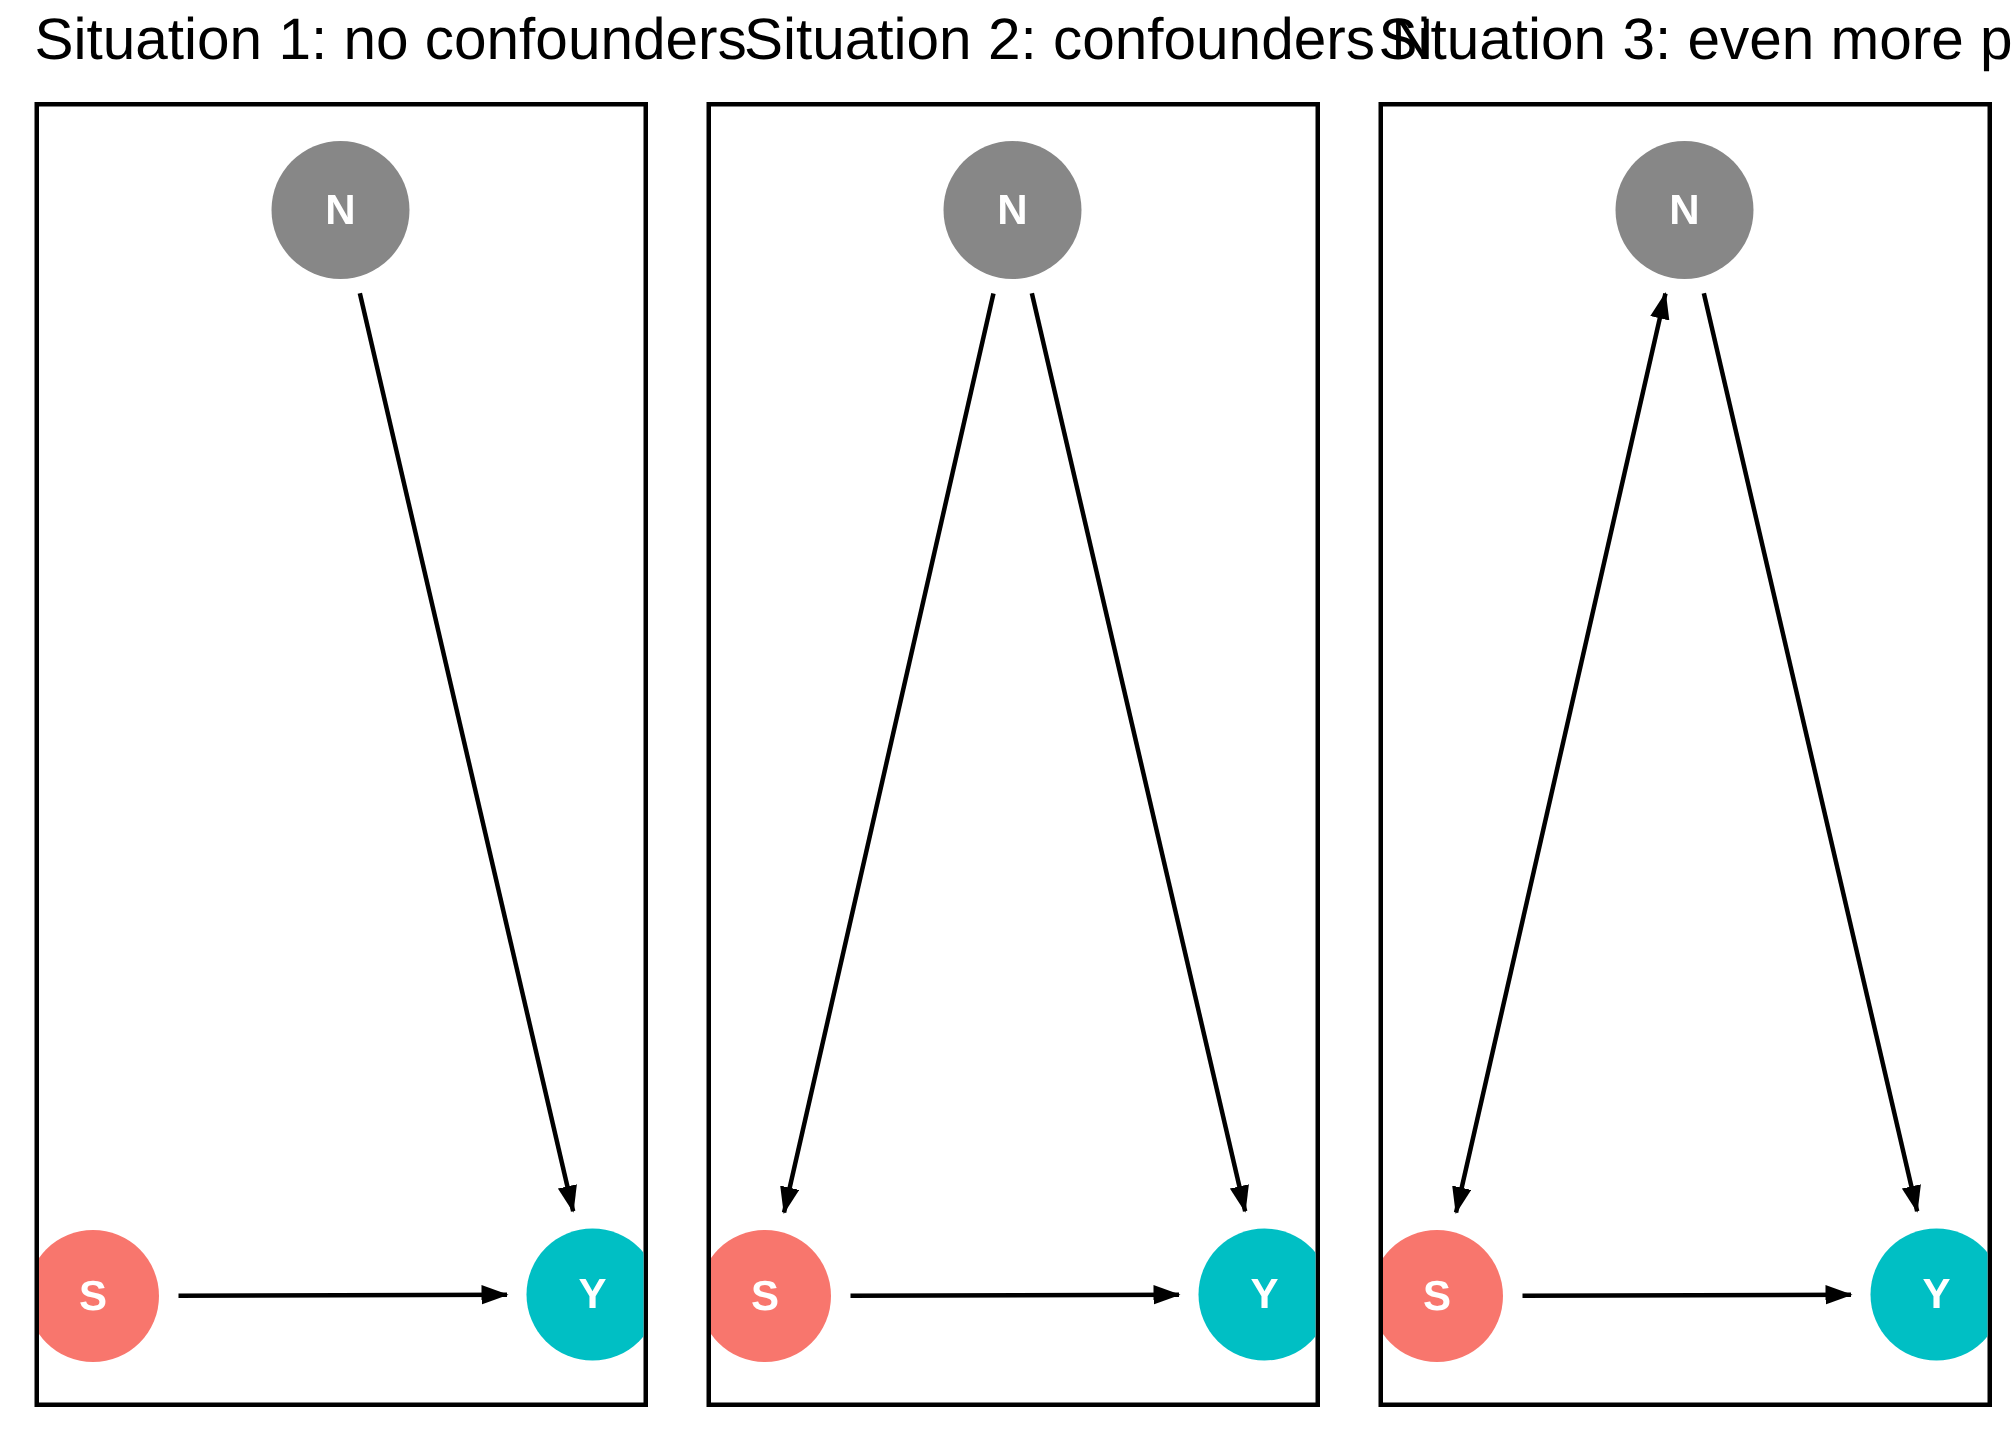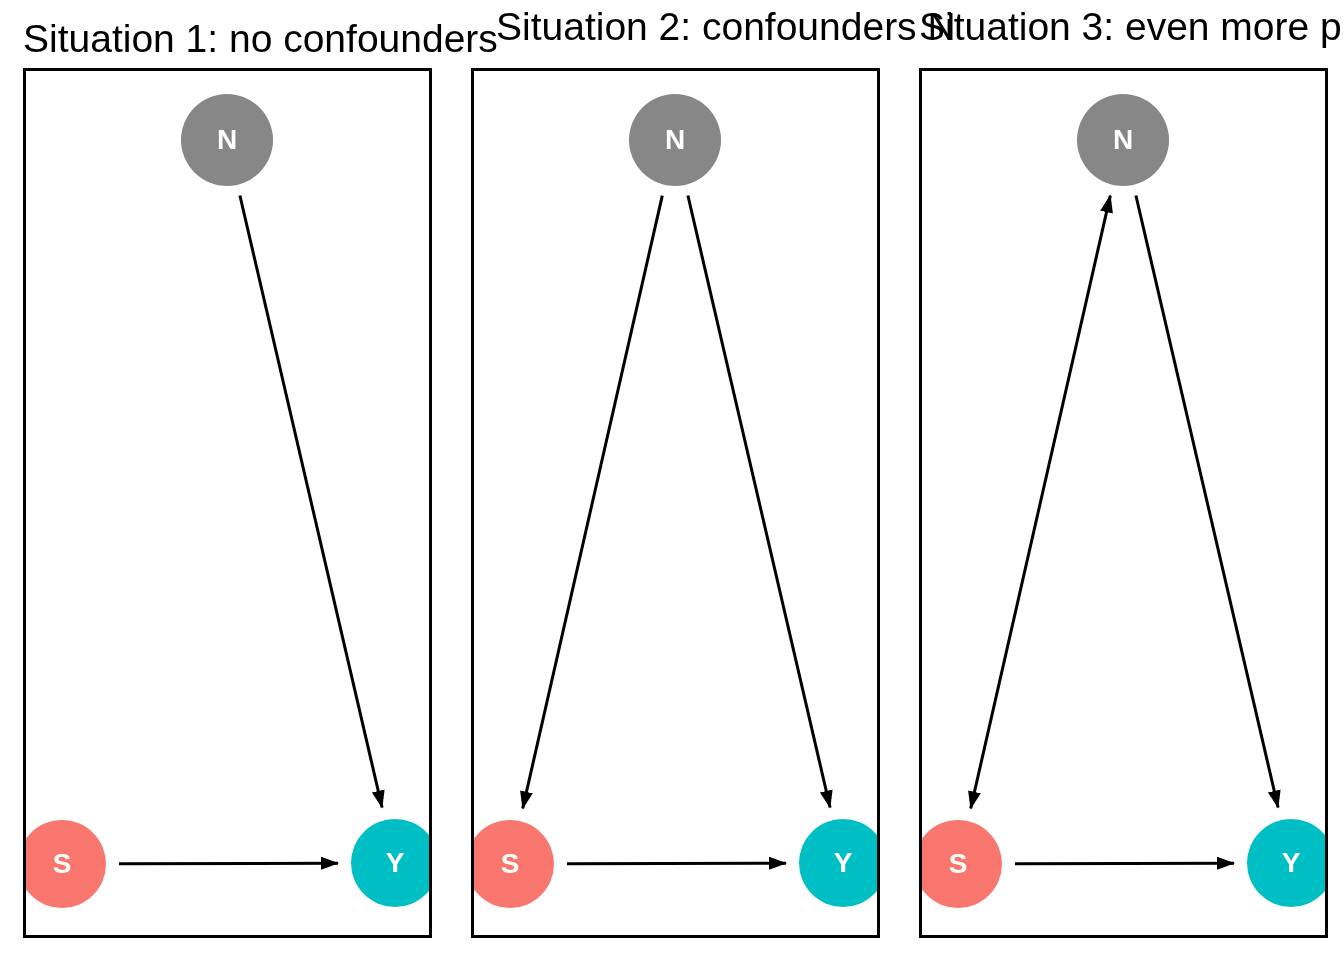--- a/index.html
+++ b/index.html
@@ -15,21 +15,21 @@
     font-family: "Liberation Sans", sans-serif;
   }
   .plot-title {
     position: absolute;
     top: 3px;
     font-size: 39px;
     line-height: 1.25;
     color: #000000;
     white-space: nowrap;
   }
-  .title-1 { left: 23px; margin-top: 12px; }
+  .title-1 { left: 23px; }
   .title-2 { left: 496px; }
   .title-3 { left: 919px; }
   .panel {
     position: absolute;
     top: 68px;
     width: 409px;
     height: 870px;
     border: 3px solid #000000;
     box-sizing: border-box;
     background: #ffffff;

